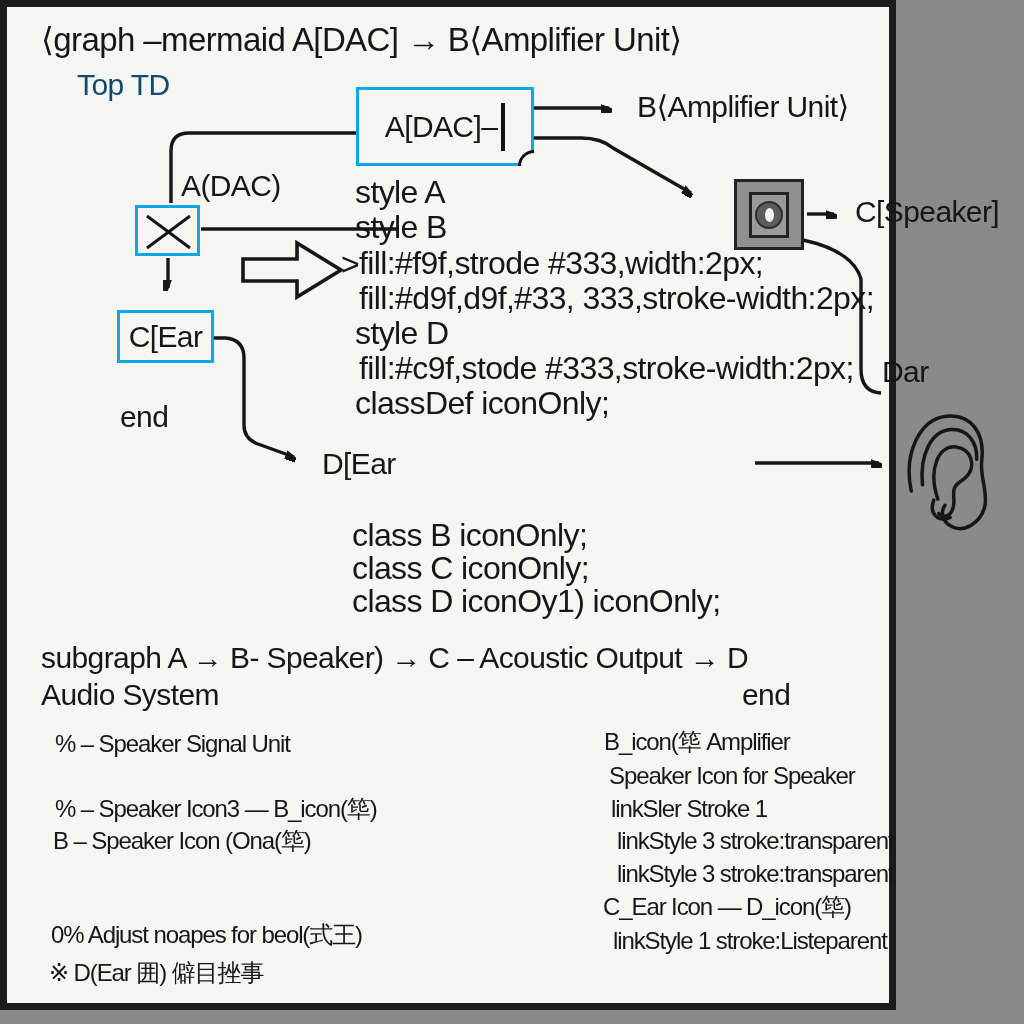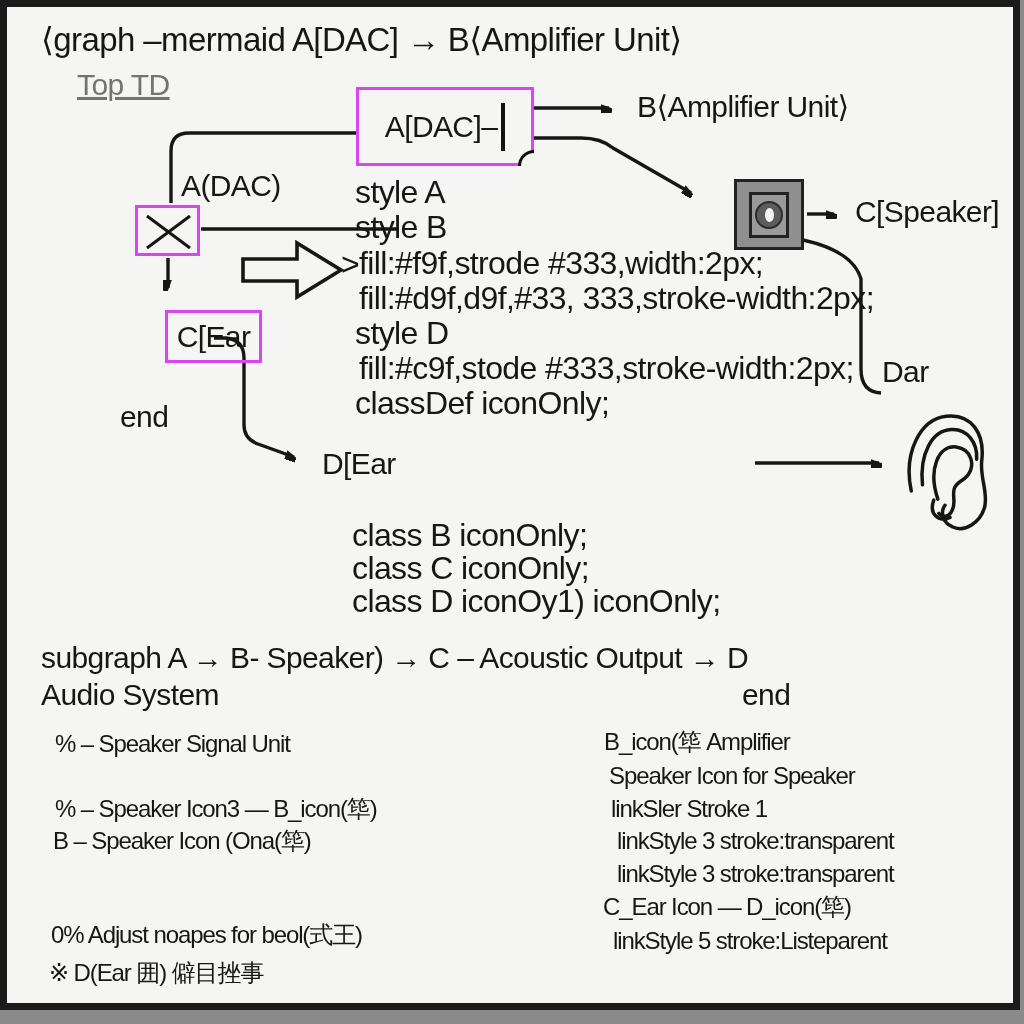--- a/index.html
+++ b/index.html
@@ -3,31 +3,31 @@
 <meta charset="utf-8">
 <style>
   html,body{margin:0;padding:0;}
   body{
     width:1024px;height:1024px;position:relative;overflow:hidden;
     background:#8a8a8a;
     font-family:"Liberation Sans","DejaVu Sans",sans-serif;
     color:#161616;
   }
   .canvas{
-    position:absolute;left:0;top:0;width:1020px;height:1010px;
+    position:absolute;left:0;top:0;width:896px;height:1010px;
     background:#f5f5f3;border:7px solid #1b1b1b;box-sizing:border-box;
   }
   .txt{position:absolute;white-space:nowrap;letter-spacing:-0.6px;line-height:1.05;}
   .t-title{font-size:33px;}
   .t-big{font-size:30px;}
   .t-code{font-size:32px;}
   .t-note{font-size:24px;letter-spacing:-1.1px;}
-  .muted{color:#737373;text-decoration:underline;}
+  .muted{color:#0c4a6e;}
   .nodebox{
-    position:absolute;border:3px solid #d946ef;box-sizing:border-box;
+    position:absolute;border:3px solid #0ea5e9;box-sizing:border-box;
     display:flex;align-items:center;justify-content:center;background:transparent;z-index:2;text-align:right;
   }
   .cursorbar{width:4px;height:48px;background:#111;margin-left:4px;}
   .notch{
     position:absolute;right:-3px;bottom:-3px;width:13px;height:13px;background:#f5f5f3;
     border-top-left-radius:100%;border-top:3px solid #111;border-left:3px solid #111;
   }
   .overlay{position:absolute;left:0;top:0;z-index:1;}
   .spk{
     position:absolute;left:727px;top:172px;width:70px;height:71px;background:#8f8f8f;
@@ -79,21 +79,21 @@
     <span class="txt t-big" style="position:static;">A[DAC]–</span>
     <span class="cursorbar"></span>
     <span class="notch"></span>
   </div>
 
   <div class="txt t-big z2" style="left:630px;top:84px;">B⟨Amplifier Unit⟩</div>
   <div class="txt t-big z2" style="left:174px;top:163px;">A(DAC)</div>
 
   <div class="nodebox" style="left:128px;top:198px;width:65px;height:51px;"></div>
 
-  <div class="nodebox" style="left:110px;top:303px;width:97px;height:53px;margin-left:48px;">
+  <div class="nodebox" style="left:110px;top:303px;width:97px;height:53px;">
     <span class="txt t-big" style="position:static;">C[Ear</span>
   </div>
 
   <div class="txt t-big z2" style="left:113px;top:394px;">end</div>
 
   <div class="txt t-code z2" style="left:348px;top:169px;">style A</div>
   <div class="txt t-code z2" style="left:348px;top:204px;">style B</div>
   <div class="txt t-code z2" style="left:334px;top:241px;">&gt;</div>
   <div class="txt t-code z2" style="left:352px;top:240px;">fill:#f9f,strode #333,width:2px;</div>
   <div class="txt t-code z2" style="left:352px;top:275px;">fill:#d9f,d9f,#33, 333,stroke-width:2px;</div>
@@ -135,15 +135,15 @@
   <div class="txt t-note z2" style="left:46px;top:821px;">B – Speaker Icon (Ona(筚)</div>
   <div class="txt t-note z2" style="left:44px;top:915px;">0% Adjust noapes for beol(式王)</div>
   <div class="txt t-note z2" style="left:42px;top:953px;">※ D(Ear 囲) 僻目挫事</div>
 
   <div class="txt t-note z2" style="left:597px;top:722px;">B_icon(筚 Amplifier</div>
   <div class="txt t-note z2" style="left:602px;top:756px;text-align:center;">Speaker Icon for Speaker</div>
   <div class="txt t-note z2" style="left:604px;top:789px;">linkSler Stroke 1</div>
   <div class="txt t-note z2" style="left:610px;top:821px;">linkStyle 3 stroke:transparent</div>
   <div class="txt t-note z2" style="left:610px;top:854px;">linkStyle 3 stroke:transparent</div>
   <div class="txt t-note z2" style="left:596px;top:887px;">C_Ear Icon — D_icon(筚)</div>
-  <div class="txt t-note z2" style="left:606px;top:921px;">linkStyle 5 stroke:Listeparent</div>
+  <div class="txt t-note z2" style="left:606px;top:921px;">linkStyle 1 stroke:Listeparent</div>
 
 </div>
 
 </body></html>

